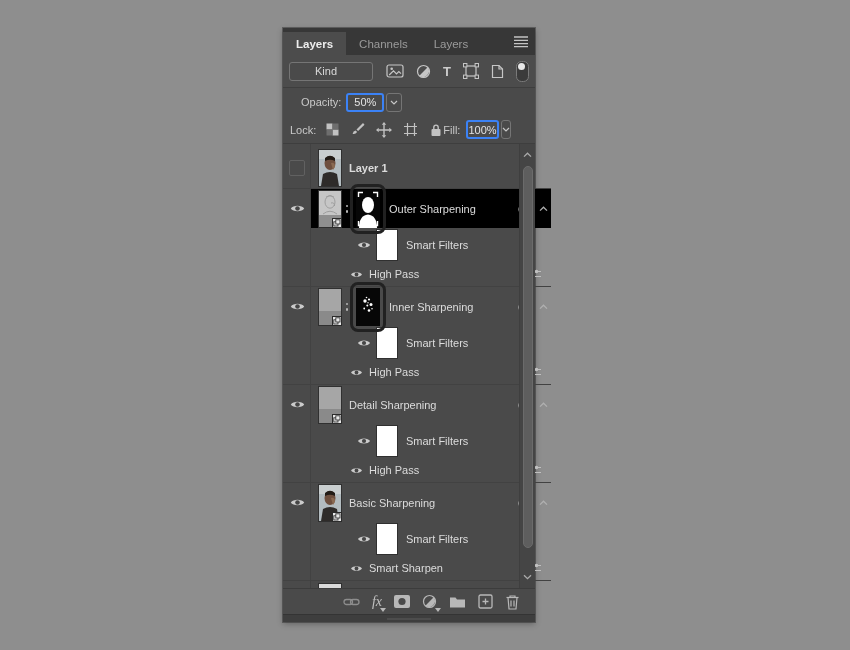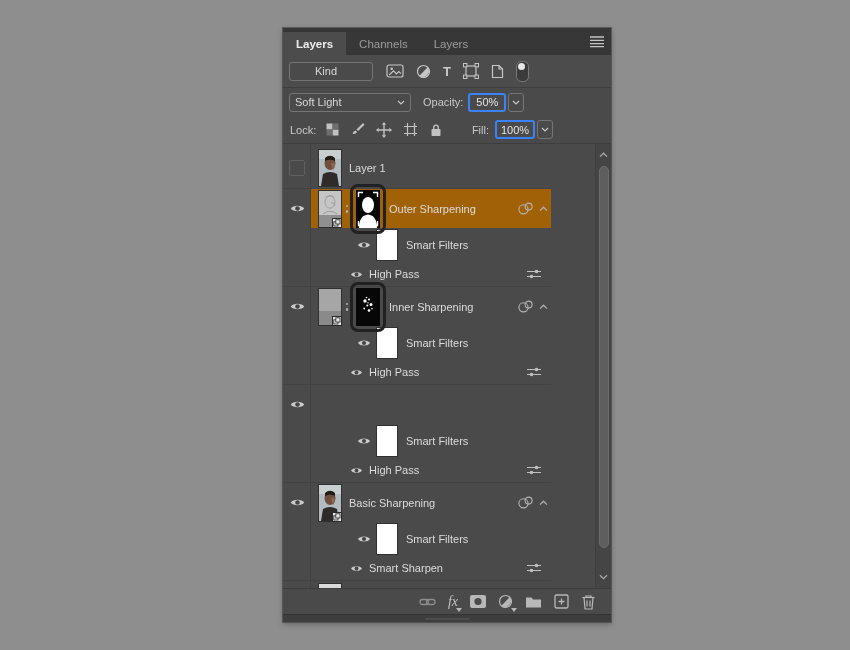--- a/index.html
+++ b/index.html
@@ -1,18 +1,18 @@
 <!DOCTYPE html>
 <html><head>
 <meta charset="utf-8">
 <style>
   html,body{margin:0;padding:0;}
   .stage{position:relative;width:850px;height:650px;background:#8e8e8e;overflow:hidden;
          font-family:"Liberation Sans","DejaVu Sans",sans-serif;}
-  .panel{position:absolute;left:283px;top:28px;width:328px;height:594px;background:#4a4a4a;
+  .panel{position:absolute;left:283px;top:28px;width:252px;height:594px;background:#4a4a4a;
          box-shadow:0 0 0 1px rgba(40,40,40,.45),0 2px 6px rgba(0,0,0,.3);color:#d8d8d8;font-size:11px;}
   
   .tabbar{position:absolute;left:0;top:0;right:0;height:27px;background:#373737;display:flex;}
   .tab{margin-top:4px;padding:0 13px;display:flex;align-items:center;color:#9b9b9b;font-size:11.5px;cursor:default;}
   .tab.active{background:#4c4c4c;color:#ededed;font-weight:bold;}
   .menu-btn{position:absolute;right:6px;top:8px;width:16px;height:12px;display:flex;align-items:center;justify-content:center;}
   
   .filter-row{position:absolute;left:0;top:27px;right:0;height:33px;background:#4c4c4c;border-bottom:1px solid #3e3e3e;
               box-sizing:border-box;display:flex;align-items:center;padding:0 6px;}
   .select{height:19px;border:1px solid #757575;border-radius:3px;background:#4a4a4a;display:flex;align-items:center;
@@ -35,22 +35,22 @@
             box-sizing:border-box;margin-left:2px;background:#4a4a4a;}
   .lock-icons{display:flex;align-items:center;gap:11px;margin-left:10px;}
   
   .list{position:absolute;left:0;top:116px;right:0;height:444px;}
   .rows{position:absolute;left:0;top:0;width:268px;height:444px;padding-top:4px;box-sizing:border-box;overflow:visible;}
   .gutter-line{position:absolute;left:27px;top:0;bottom:0;width:1px;background:#424242;}
   .row{display:flex;align-items:center;box-sizing:border-box;position:relative;}
   .row .gutter{width:28px;flex:none;align-self:stretch;display:flex;align-items:center;justify-content:center;}
   .row .body{flex:1;align-self:stretch;display:flex;align-items:center;padding-left:7px;position:relative;}
   .layer-row{height:40px;border-top:1px solid #424242;}
-  .layer-row.first{border-top:none;}
-  .body.sel{background:#a16207;}
+  .layer-row.first{border-top:none;font-weight:bold;}
+  .body.sel{background:#000000;}
   .sf-row{height:34px;gap:24px;}
   .fi-row{height:24px;}
   .partial-row{height:8px;overflow:hidden;}
   .lbl{color:#dcdcdc;white-space:nowrap;}
   .thumb{position:relative;flex:none;border:1px solid #303030;box-sizing:content-box;}
   .thumb-l{width:22px;height:36px;}
   .thumb-sf{width:20px;height:30px;background:#ffffff;}
   .thumb-gray{background:linear-gradient(#a6a6a6 0 60%,#8a8a8a 60% 100%);}
   .so-badge{position:absolute;right:-1px;bottom:-1px;width:10px;height:10px;background:#e9e9e9;border:1px solid #2b2b2b;box-sizing:border-box;}
   .link-dots{width:4px;margin:0 1px 0 3px;display:flex;flex-direction:column;gap:3px;align-items:center;flex:none;}
@@ -133,27 +133,20 @@
             <path d="M1.5 1.5 h6.5 l3.5 3.5 v8.5 h-10 z" stroke="#c6c6c6" stroke-width="1.2" fill="none"></path>
             <path d="M8 1.5 v3.5 h3.5" stroke="#c6c6c6" stroke-width="1.2" fill="none"></path>
           </svg>
         <span class="toggle-pill">
             <span class="knob"></span>
           </span>
       </div>
     </div>
 
     <div class="blend-row">
-      <div class="select blend-select">
-        <span>Soft Light</span>
-        <span class="grow"></span>
-        <svg width="8" height="5" viewBox="0 0 8 5">
-            <path d="M1 1l3 3 3-3" stroke="#c6c6c6" stroke-width="1.2" fill="none"></path>
-          </svg>
-      </div>
       <span class="lab" style="margin-left:12px">Opacity:</span>
       <div class="val-box" style="width:38px;margin-left:5px">
           <span>50%</span>
         </div>
       <div class="chev-box">
           <svg width="8" height="5" viewBox="0 0 8 5">
             <path d="M1 1l3 3 3-3" stroke="#c6c6c6" stroke-width="1.2" fill="none"></path>
           </svg>
         </div>
     </div>
@@ -381,20 +374,40 @@
           </div>
         </div>
 
         <div class="row layer-row">
           <div class="gutter">
               <svg width="15" height="11" viewBox="0 0 15 11">
                 <path d="M.8 5.5C3 1.8 12 1.8 14.2 5.5 12 9.2 3 9.2 .8 5.5Z" fill="#cbcbcb"></path>
                 <circle cx="7.5" cy="5.5" r="2.3" fill="#454545"></circle>
               </svg>
             </div>
+          <div class="body">
+            <div class="thumb thumb-l thumb-gray">
+              <span class="so-badge">
+                  <svg width="8" height="8" viewBox="0 0 8 8">
+                    <rect x="0.8" y="2.8" width="4.2" height="4.2" fill="none" stroke="#333" stroke-width="0.9"></rect>
+                    <rect x="2.8" y="0.8" width="4.2" height="4.2" fill="#e9e9e9" stroke="#333" stroke-width="0.9"></rect>
+                  </svg>
+                </span>
+            </div>
+            <span class="lbl" style="margin-left:7px">Detail Sharpening</span>
+            <span class="right-icons">
+              <svg width="17" height="13" viewBox="0 0 17 13" fill="none" stroke="#b5b5b5" stroke-width="1.1">
+                  <circle cx="6.5" cy="7.3" r="4.6"></circle>
+                  <circle cx="11.6" cy="4.6" r="3.5"></circle>
+                </svg>
+              <svg width="9" height="6" viewBox="0 0 9 6">
+                  <path d="M1 4.6L4.5 1.2 8 4.6" stroke="#b0b0b0" stroke-width="1.3" fill="none"></path>
+                </svg>
+            </span>
+          </div>
         </div>
 
         <div class="row sf-row">
           <div class="gutter"></div>
           <div class="body">
             <svg style="margin-left:15px" width="14" height="10" viewBox="0 0 15 11">
                 <path d="M.8 5.5C3 1.8 12 1.8 14.2 5.5 12 9.2 3 9.2 .8 5.5Z" fill="#cbcbcb"></path>
                 <circle cx="7.5" cy="5.5" r="2.3" fill="#454545"></circle>
               </svg>
             <div class="thumb thumb-sf" style="margin-left:5px"></div>

